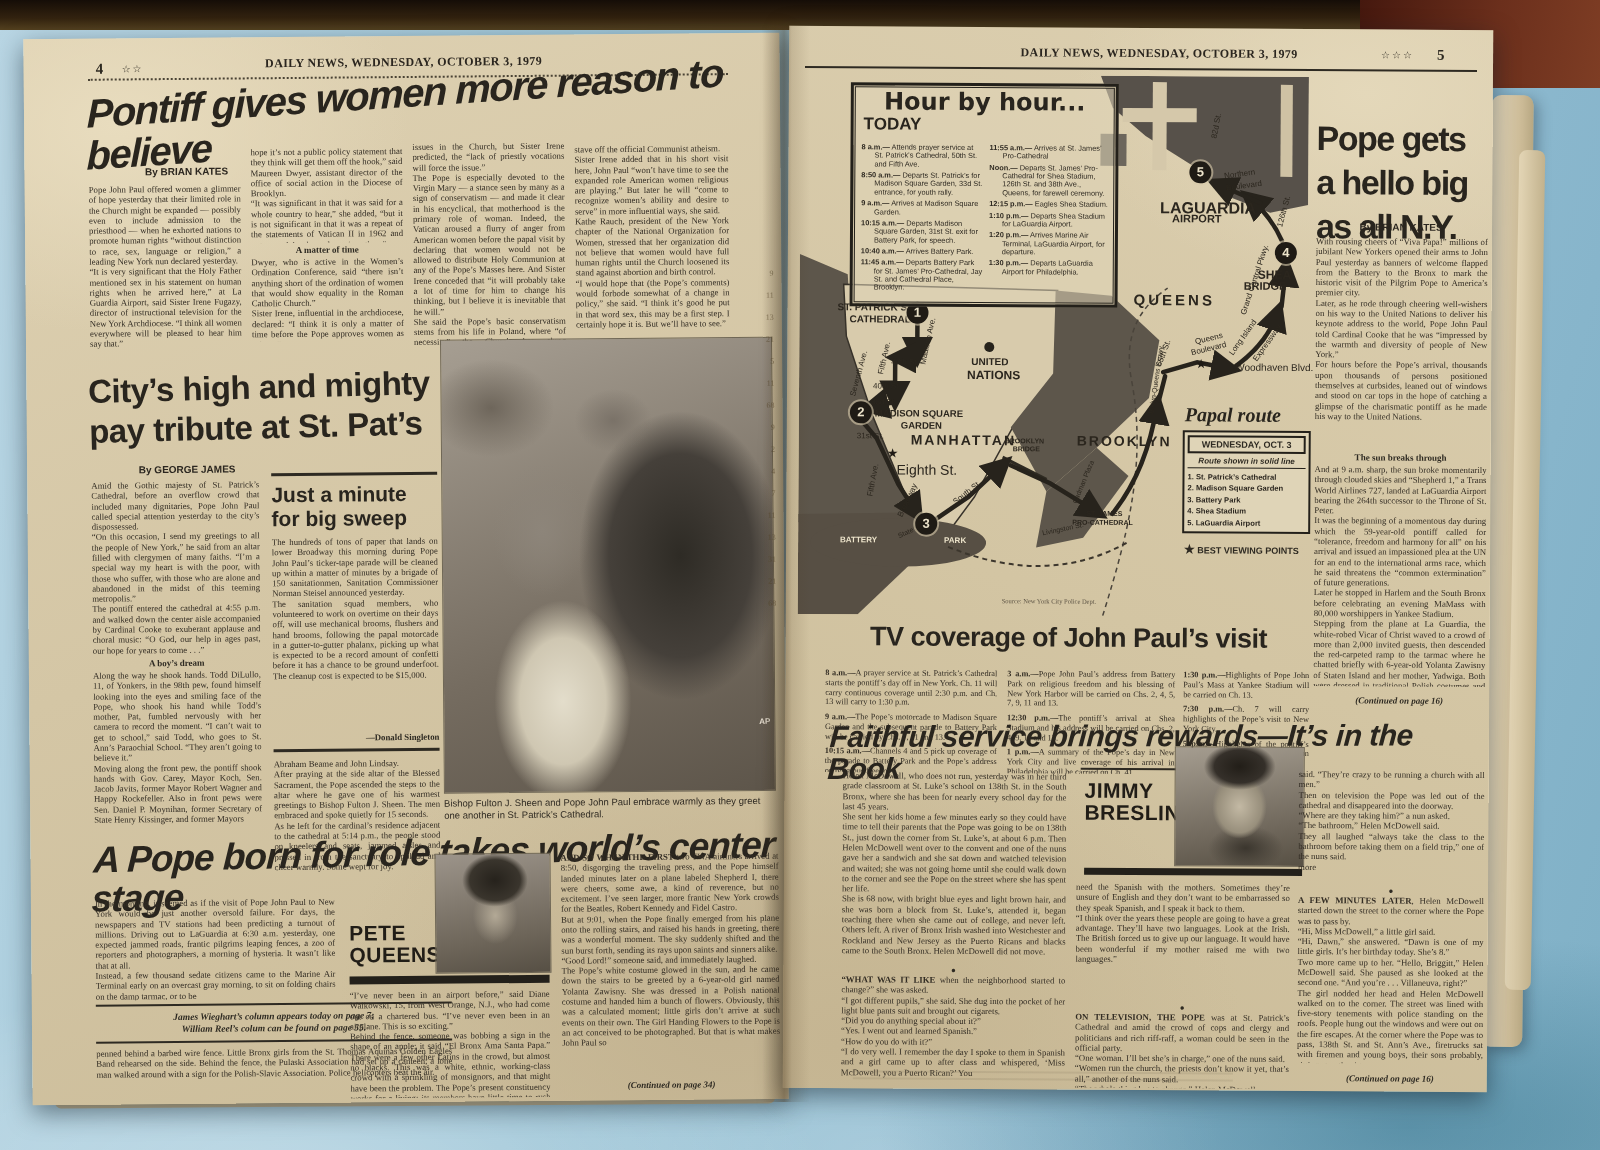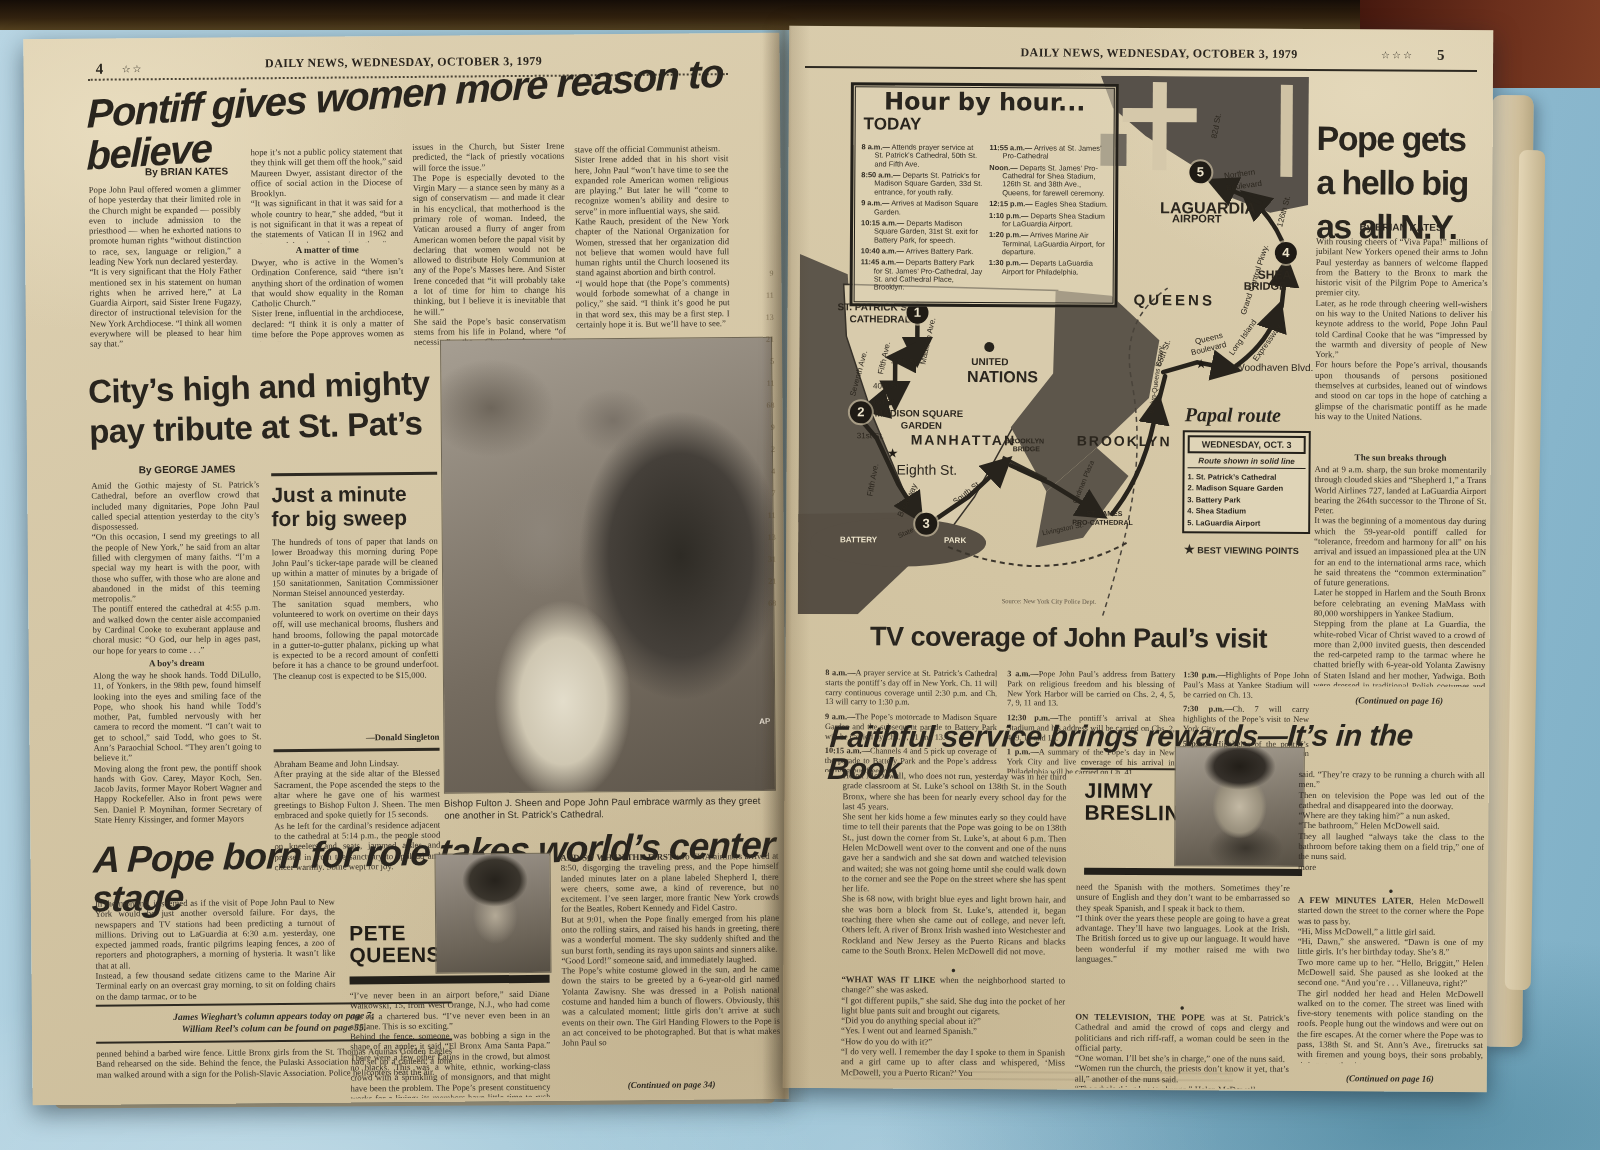--- a/index.html
+++ b/index.html
@@ -238,21 +238,21 @@
         <div class="mlb" style="left: 54px; top: 318px; font-size: 8px; transform: rotate(-75deg);">Seventh Ave.</div>
         <div class="mlb" style="left: 74px; top: 308px; font-size: 8px;">40th St.</div>
         <div class="mlb" style="left: 72px; top: 324px; font-size: 8px;">33d St.</div>
         <div class="mlb" style="left: 76px; top: 334px; font-size: 9.5px; font-weight: bold;">MADISON SQUARE</div>
         <div class="mlb" style="left: 102px; top: 346px; font-size: 9.5px; font-weight: bold;">GARDEN</div>
         <div class="mlb" style="left: 58px; top: 358px; font-size: 8px;">31st St.</div>
         <div class="mlb" style="left: 72px; top: 418px; font-size: 8px; transform: rotate(-80deg);">Fifth Ave.</div>
         <div class="mlb" style="left: 98px; top: 388px; font-size: 14px;">Eighth St.</div>
         <div class="mlb" style="left: 102px; top: 438px; font-size: 8px; transform: rotate(-65deg);">Broadway</div>
         <div class="mlb" style="left: 172px; top: 282px; font-size: 10px; font-weight: bold;">UNITED</div>
-        <div class="mlb" style="left: 168px; top: 294px; font-size: 16px; font-weight: bold;">NATIONS</div>
+        <div class="mlb" style="left: 168px; top: 294px; font-size: 12px; font-weight: bold;">NATIONS</div>
         <div class="mlb" style="left: 112px; top: 358px; font-size: 14px; font-weight: bold; letter-spacing: 2px;">MANHATTAN</div>
         <div class="mlb" style="left: 206px; top: 362px; font-size: 7px; font-weight: bold;">BROOKLYN</div>
         <div class="mlb" style="left: 214px; top: 370px; font-size: 7px; font-weight: bold;">BRIDGE</div>
         <div class="mlb" style="left: 156px; top: 424px; font-size: 8px; transform: rotate(-38deg);">South St.</div>
         <div class="mlb" style="left: 100px; top: 458px; font-size: 7px; transform: rotate(-25deg);">State St.</div>
         <div class="mlb" style="left: 42px; top: 462px; font-size: 8px; font-weight: bold; color: rgb(236, 227, 202);">BATTERY</div>
         <div class="mlb" style="left: 146px; top: 462px; font-size: 8px; font-weight: bold; color: rgb(236, 227, 202);">PARK</div>
         <div class="mlb" style="left: 288px; top: 434px; font-size: 7px; font-weight: bold;">ST. JAMES</div>
         <div class="mlb" style="left: 274px; top: 443px; font-size: 7px; font-weight: bold;">PRO-CATHEDRAL</div>
         <div class="mlb" style="left: 276px; top: 424px; font-size: 7px; transform: rotate(-68deg);">Cadman Plaza</div>

